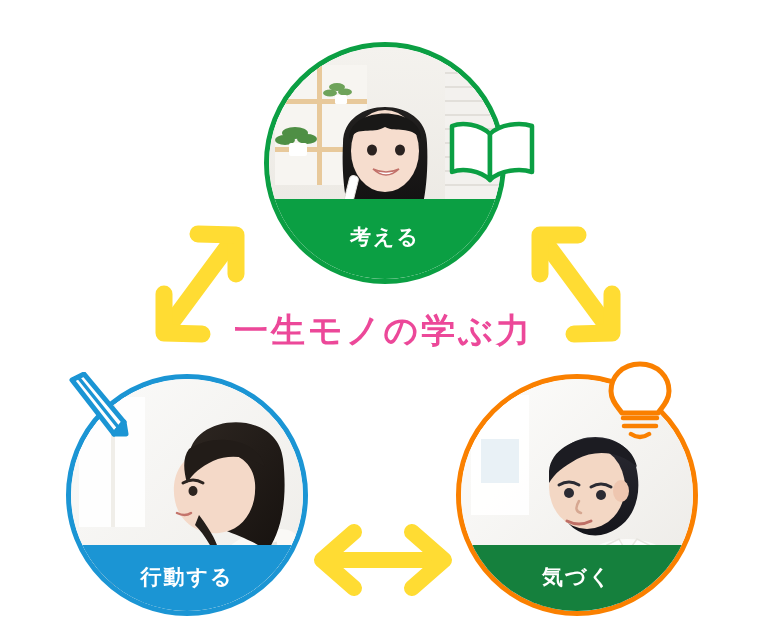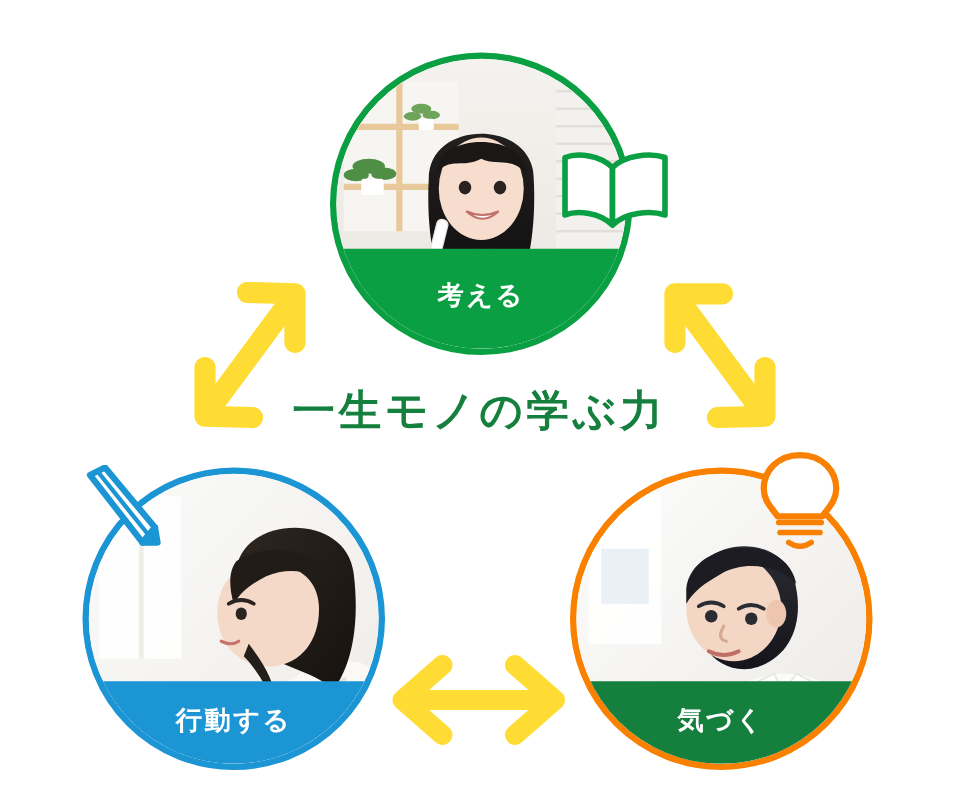--- a/index.html
+++ b/index.html
@@ -11,21 +11,20 @@
     width: 767px;
     height: 642px;
     font-family: "Liberation Sans", sans-serif;
     overflow: hidden;
   }
   .stage {
     position: relative;
     width: 767px;
     height: 642px;
     background: #ffffff;
-    font-family: Liberation Serif, serif;
   }
 
   
   .node {
     position: absolute;
     border-radius: 50%;
     overflow: hidden;
     box-sizing: border-box;
   }
   .node-photo {
@@ -98,21 +97,21 @@
 
   
   #center-title {
     position: absolute;
     left: 0;
     right: 0;
     top: 310px;
     text-align: center;
     font-size: 34px;
     font-weight: 700;
-    color: #15803d;
+    color: #ec4899;
     letter-spacing: 3px;
     line-height: 1.2;
   }
 
   
   .arrow {
     position: absolute;
   }
 
   

